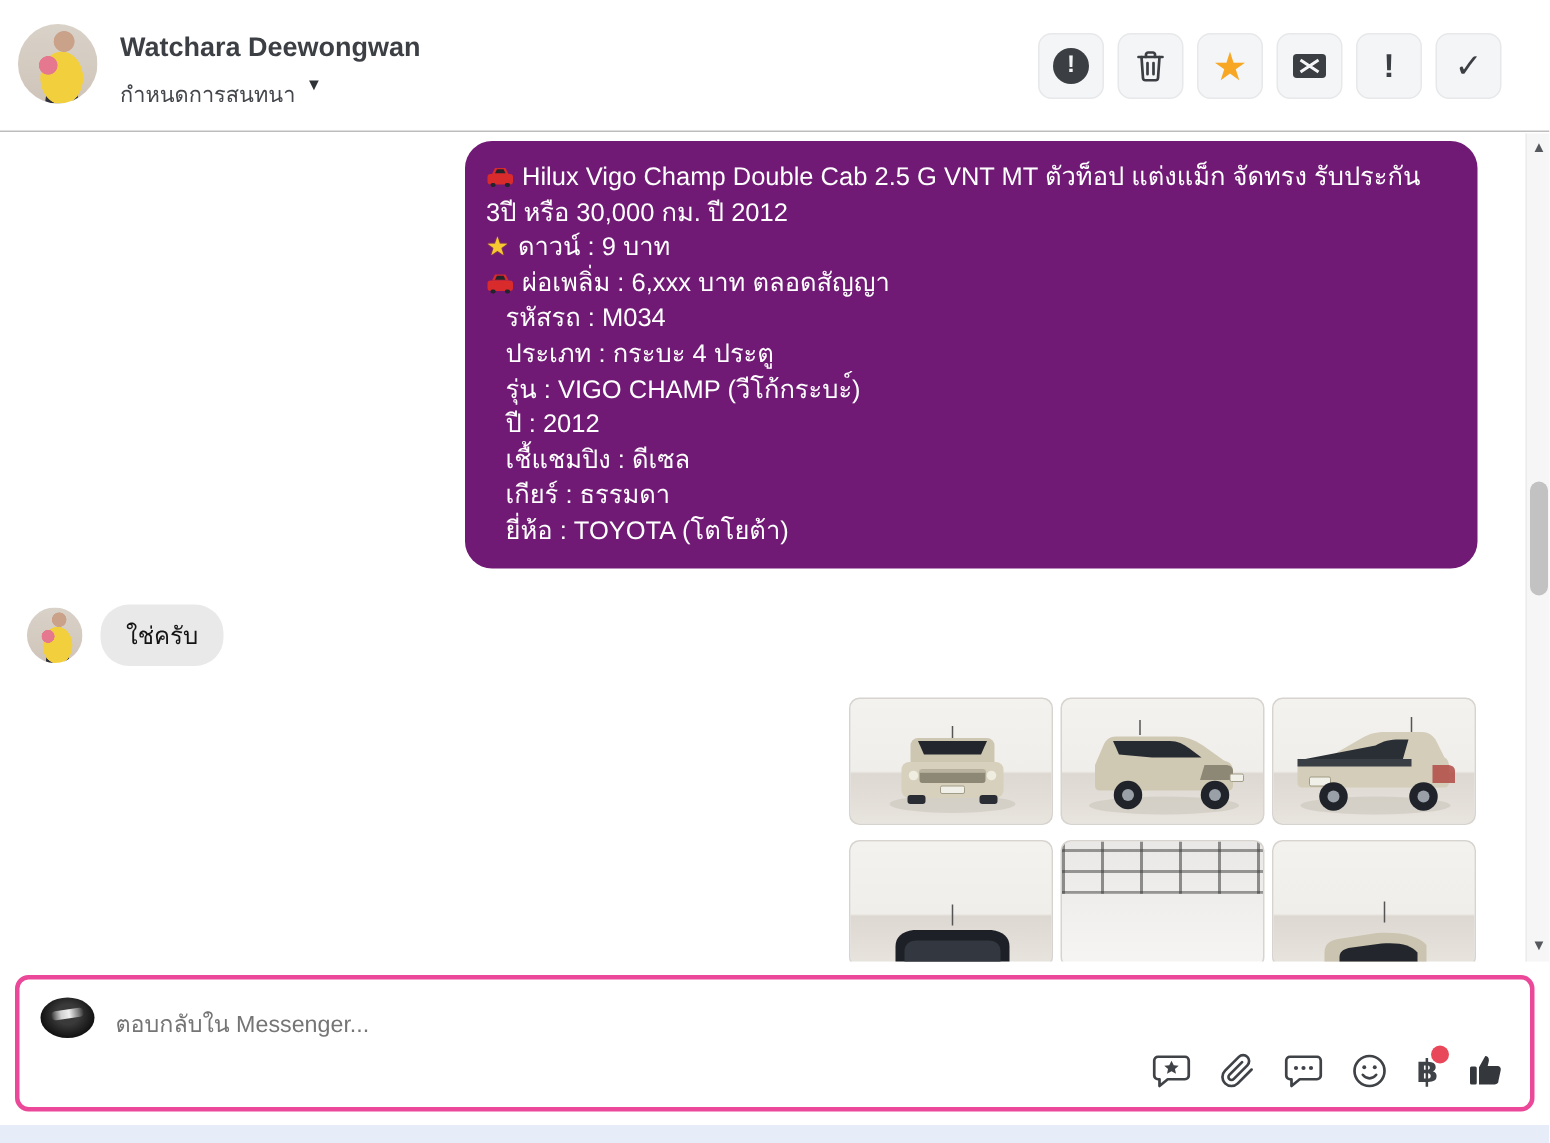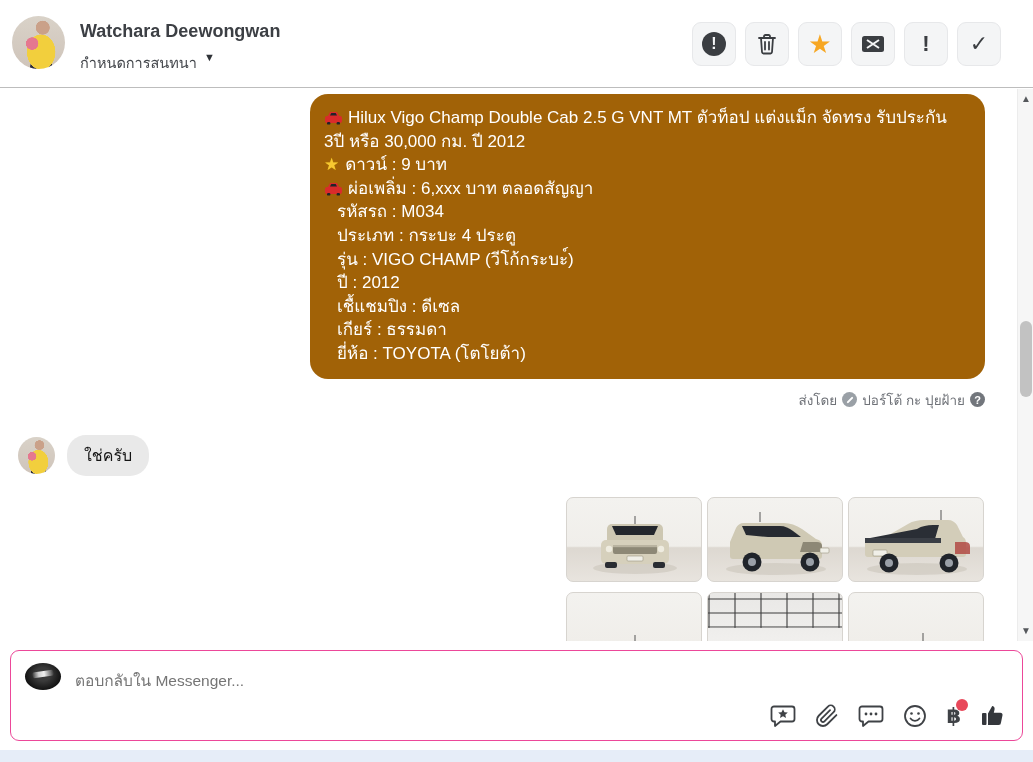--- a/index.html
+++ b/index.html
@@ -25,21 +25,21 @@
   .tbtn { width:44px; height:44px; border-radius:9px; background:#f4f5f6; border:1px solid #e7e8ea;
     display:flex; align-items:center; justify-content:center; cursor:pointer; }
   .alert-circle { width:24px; height:24px; border-radius:50%; background:#3b3e42; color:#f4f5f6;
     font-weight:bold; font-size:16px; display:flex; align-items:center; justify-content:center; }
   .star-glyph { color:#f7a723; font-size:26px; line-height:1; }
   .excl-glyph { color:#3b3e42; font-size:22px; font-weight:bold; }
   .check-glyph { color:#3b3e42; font-size:22px; font-weight:bold; }
 
   
   .chat { position:absolute; top:89px; left:0; width:1017px; height:552px; background:#fff; overflow:hidden; }
-  .bubble-blue { margin:5px 0 0 310px; width:675px; background:#a16207; color:#fff;
+  .bubble-blue { margin:5px 0 0 310px; width:675px; background:#701a75; color:#fff;
     border-radius:18px; padding:12px 16px 13px 14px; font-size:17px; line-height:23.6px; }
   .b-line { display:block; }
   .emoji { display:inline-block; vertical-align:-2px; margin-right:5px; }
   .star-emoji { color:#f7c831; font-size:17px; text-shadow:0 0 1px #c79b10; margin-right:6px; }
   .details { padding-left:13px; }
   .blank-line { height:23px; }
 
   .sent-row { width:985px; text-align:right; margin-top:10px; font-size:13.5px; color:#6f7278;
     display:flex; justify-content:flex-end; align-items:center; gap:5px; padding-right:0; }
   .mini-badge { width:15px; height:15px; border-radius:50%; background:#9aa0a6; position:relative; display:inline-block; }
@@ -67,21 +67,21 @@
       linear-gradient(180deg,#e9e8e6 0%,#f6f5f3 100%); background-size:100% 42%,100% 42%,100% 100%; background-repeat:no-repeat; }
 
   
   .scrollbar { position:absolute; top:89px; right:0; width:16px; height:552px; background:#f6f6f6; border-left:1px solid #ececec; }
   .sb-arrow { position:absolute; left:0; width:16px; height:16px; color:#55585c; font-size:10px; text-align:center; line-height:16px; cursor:pointer; }
   .sb-up { top:2px; } .sb-down { bottom:2px; }
   .sb-thumb { position:absolute; left:2px; top:232px; width:12px; height:76px; background:#c2c2c2; border-radius:6px; cursor:pointer; }
 
   
   .composer { position:absolute; left:10px; top:650px; width:1013px; height:91px;
-    border:1px solid #ec4899; border-radius:9px; background:#fff; }
+    border:3px solid #ec4899; border-radius:9px; background:#fff; }
   .page-logo { position:absolute; left:14px; top:12px; width:36px; height:27px; border-radius:50%;
     background:radial-gradient(ellipse at 50% 42%, #3a3a3a 0 30%, #111 72%);
     overflow:hidden; }
   .page-logo::after { content:""; position:absolute; left:7px; top:8px; width:22px; height:6px;
     background:linear-gradient(90deg,transparent,#cfcfcf 30%,#efefef 55%,transparent); transform:rotate(-8deg); border-radius:3px; }
   .composer-placeholder { position:absolute; left:64px; top:17px; font-size:15.5px; color:#757575; }
   .composer-icons { position:absolute; right:16px; bottom:12px; display:flex; align-items:center; gap:19px; }
   .cicon { position:relative; display:flex; align-items:center; justify-content:center; cursor:pointer; }
   .baht { font-size:21px; color:#3f4246; font-weight:bold; font-family:"DejaVu Sans",sans-serif; }
   .red-dot { position:absolute; right:-7px; top:-5px; width:12px; height:12px; border-radius:50%; background:#e8485a; }
@@ -163,28 +163,20 @@
         <div class="b-line">รหัสรถ : M034</div>
         <div class="b-line">ประเภท : กระบะ 4 ประตู</div>
         <div class="b-line">รุ่น : VIGO CHAMP (วีโก้กระบะ์)</div>
         <div class="b-line">ปี : 2012</div>
         <div class="b-line">เชื้แชมปิง : ดีเซล</div>
         <div class="b-line">เกียร์ : ธรรมดา</div>
         <div class="b-line">ยี่ห้อ : TOYOTA (โตโยต้า)</div>
       </div>
     </div>
 
-    <div class="sent-row">
-      <span>ส่งโดย</span>
-      <span class="mini-badge">
-          <span class="slash"></span>
-        </span>
-      <span>ปอร์โต้ กะ ปุยฝ้าย</span>
-      <span class="q-badge">?</span>
-    </div>
 
     <div class="reply-row">
       <div class="avatar-sm"></div>
       <div class="bubble-gray">ใช่ครับ</div>
     </div>
 
     <div class="photo-grid">
 
       <div class="photo">
         <svg width="136" height="85" viewBox="0 0 136 85">

